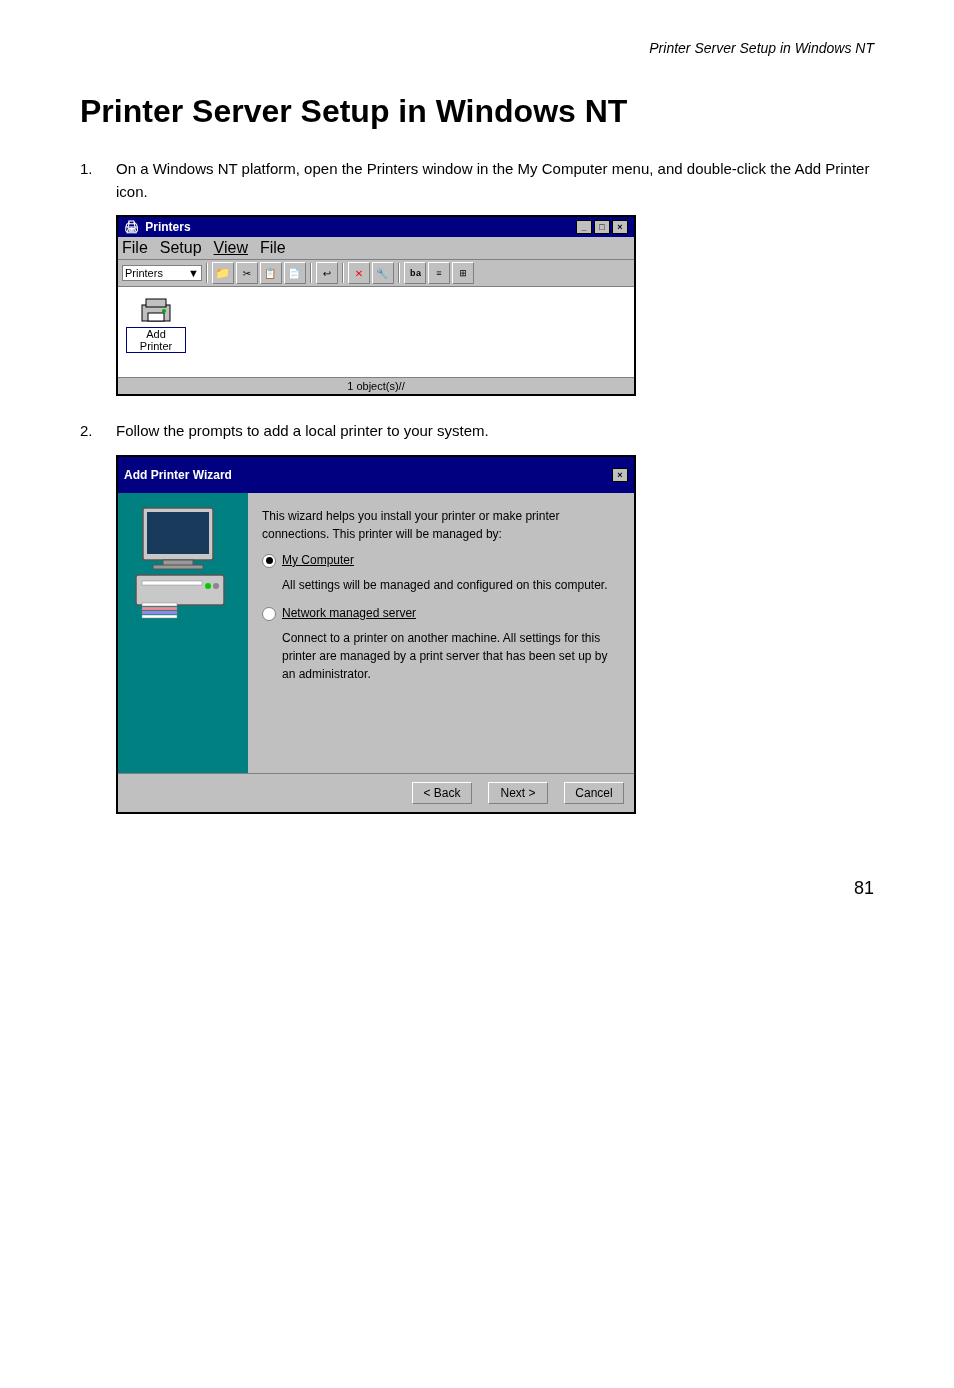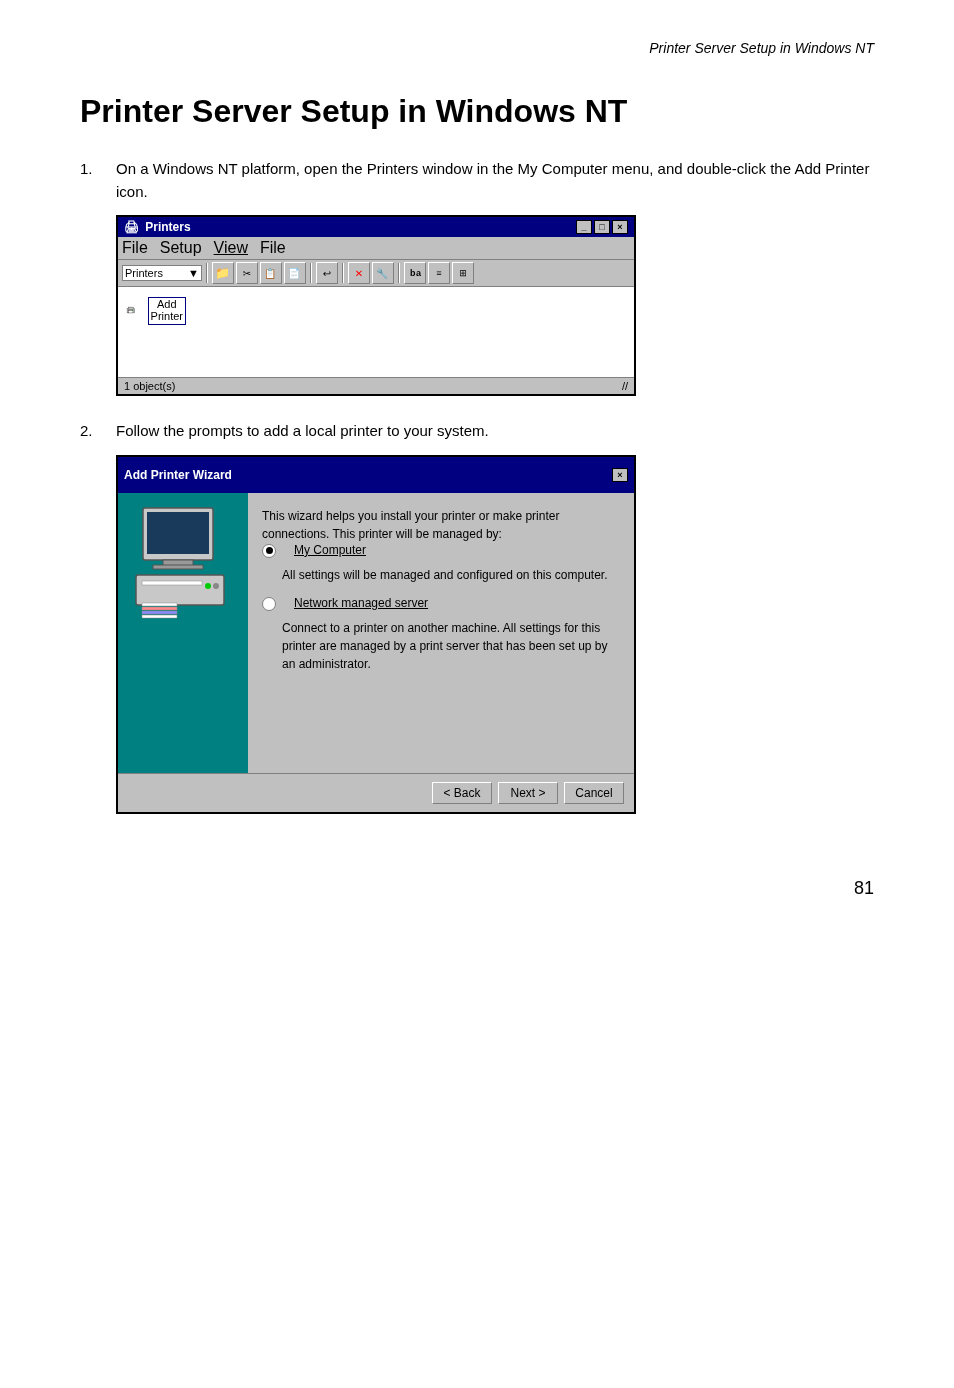--- a/index.html
+++ b/index.html
@@ -132,43 +132,43 @@
     }
     .win-body {
       background: #fff;
       min-height: 90px;
       padding: 8px;
       display: flex;
       flex-direction: column;
     }
     .printer-icon-area {
       display: flex;
-      flex-direction: row;
+      flex-direction: column;
+      align-items: center;
       width: 60px;
-      gap: 12px;
     }
     .printer-icon {
       width: 36px;
       height: 30px;
       position: relative;
     }
     .printer-label {
       font-size: 11px;
       text-align: center;
       margin-top: 2px;
       border: 1px solid #000080;
       padding: 0 2px;
     }
     .win-statusbar {
       background: #c0c0c0;
       border-top: 1px solid #808080;
       padding: 2px 6px;
       font-size: 11px;
       display: flex;
-      justify-content: space-between;
+      justify-content: center;
     }
 
     
     .win-wizard {
       border: 2px solid #000;
       width: 520px;
       background: #c0c0c0;
       font-size: 12px;
     }
     .wizard-titlebar {
@@ -196,26 +196,27 @@
       min-height: 280px;
     }
     .wizard-right {
       flex: 1;
       padding: 14px 14px 10px 14px;
       background: #c0c0c0;
     }
     .wizard-right p {
       font-size: 12px;
       line-height: 1.5;
+      margin-bottom: 10px;
     }
     .radio-option {
       display: flex;
       align-items: flex-start;
       margin-bottom: 8px;
-      gap: 18px;
+      gap: 6px;
     }
     .radio-circle {
       width: 14px;
       height: 14px;
       border: 1px solid #808080;
       border-radius: 50%;
       background: #fff;
       display: flex;
       align-items: center;
       justify-content: center;
@@ -236,21 +237,21 @@
     }
     .radio-desc {
       font-size: 12px;
       line-height: 1.4;
     }
     .wizard-footer {
       border-top: 1px solid #808080;
       padding: 8px 10px;
       display: flex;
       justify-content: flex-end;
-      gap: 6px;
+      gap: 16px;
       background: #c0c0c0;
     }
     .wizard-btn {
       min-width: 60px;
       padding: 3px 10px;
       background: #c0c0c0;
       border-top: 1px solid #fff;
       border-left: 1px solid #fff;
       border-right: 1px solid #808080;
       border-bottom: 1px solid #808080;

